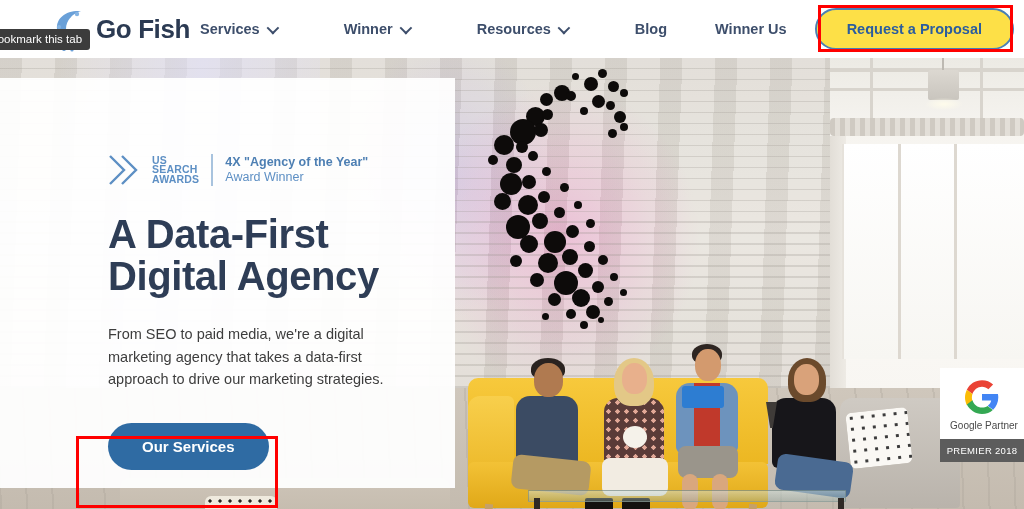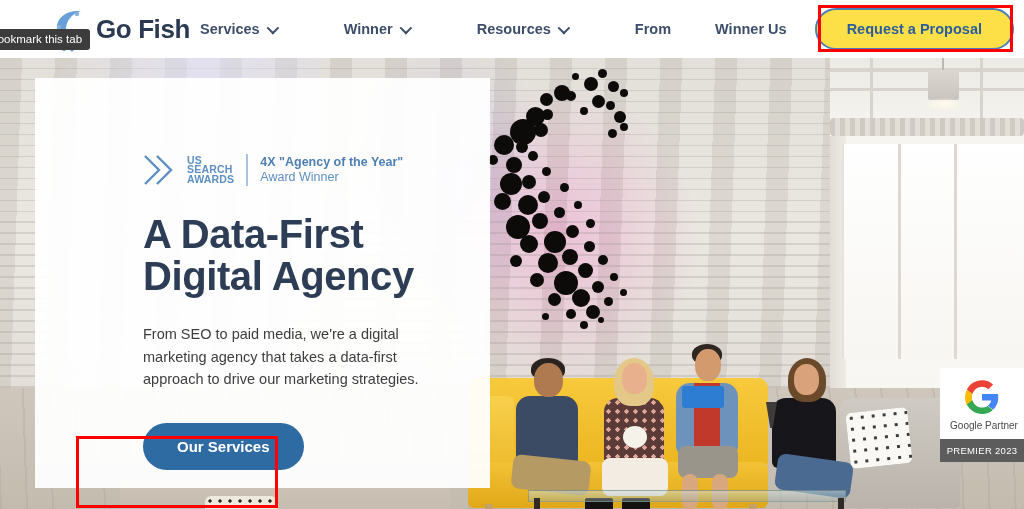--- a/index.html
+++ b/index.html
@@ -208,21 +208,20 @@
   }
   .award-box {
     position:absolute; background:#141210; border-radius:2px;
   }
 
   
   .panel {
     position:absolute; left:0; top:20px; width:455px; height:410px;
     background:rgba(255,255,255,0.94);
     z-index:20;
-    margin-left:35px;
   }
   .panel-inner { position:absolute; left:108px; top:75px; width:330px; }
 
   .award-row { display:flex; align-items:center; gap:0; margin-bottom:26px; }
   .chevrons { width:42px; height:34px; position:relative; flex:0 0 auto; }
   .usa-mark {
     font-size:10.5px; font-weight:bold; line-height:9.5px;
     color:#5d8fc4; letter-spacing:0.2px; margin-left:2px;
     font-family:"Liberation Sans", sans-serif;
   }
@@ -457,21 +456,21 @@
         <div class="gp-g">
           <svg width="34" height="34" viewBox="0 0 48 48">
             <path fill="#ea4335" d="M24 9.5c3.5 0 6.6 1.2 9 3.6l6.7-6.7C35.6 2.6 30.2.5 24 .5 14.6.5 6.5 5.9 2.6 13.8l7.9 6.1C12.4 14 17.7 9.5 24 9.5z"></path>
             <path fill="#fbbc05" d="M10.5 19.9c-.5 1.5-.8 3.1-.8 4.8s.3 3.3.8 4.8l-7.9 6.1C.9 32.1 0 28.2 0 24.7s.9-7.4 2.6-10.9l7.9 6.1z"></path>
             <path fill="#34a853" d="M24 48c6.2 0 11.5-2 15.3-5.6l-7.5-5.8c-2.1 1.4-4.8 2.3-7.8 2.3-6.3 0-11.6-4.5-13.5-10.4l-7.9 6.1C6.5 42.1 14.6 48 24 48z"></path>
             <path fill="#4285f4" d="M47 24.5c0-1.6-.2-3.2-.5-4.8H24v9.3h13c-.6 3-2.3 5.5-4.8 7.2l7.5 5.8C44.2 38 47 31.9 47 24.5z"></path>
           </svg>
         </div>
         <div class="gp-label">Google Partner</div>
       </div>
-      <div class="gp-bot">PREMIER 2023</div>
+      <div class="gp-bot">PREMIER 2018</div>
     </div>
 
   </div>
 
   <div class="navbar">
     <div class="logo-wrap">
       <div class="logo-mark">
         <svg width="44" height="46" viewBox="0 0 44 46">
           <path d="M33 5 C18 4 8 12 9 23 C10 34 22 42 34 41 C26 38 18 32 18 23 C18 14 25 7 33 5 Z" fill="#6aa0d8"></path>
           <circle cx="14" cy="15" r="2.4" fill="#6aa0d8"></circle>
@@ -495,21 +494,21 @@
       </div>
       <div class="nav-item">
         <span>Winner</span>
         <span class="caret"></span>
       </div>
       <div class="nav-item">
         <span>Resources</span>
         <span class="caret"></span>
       </div>
       <div class="nav-item">
-        <span>From</span>
+        <span>Blog</span>
       </div>
     </div>
 
     <div class="nav-right">
       <span class="contact-link">Winner Us</span>
       <button class="proposal-btn">Request a Proposal</button>
     </div>
 
     <div class="bookmark-tip">Bookmark this tab</div>
   </div>

